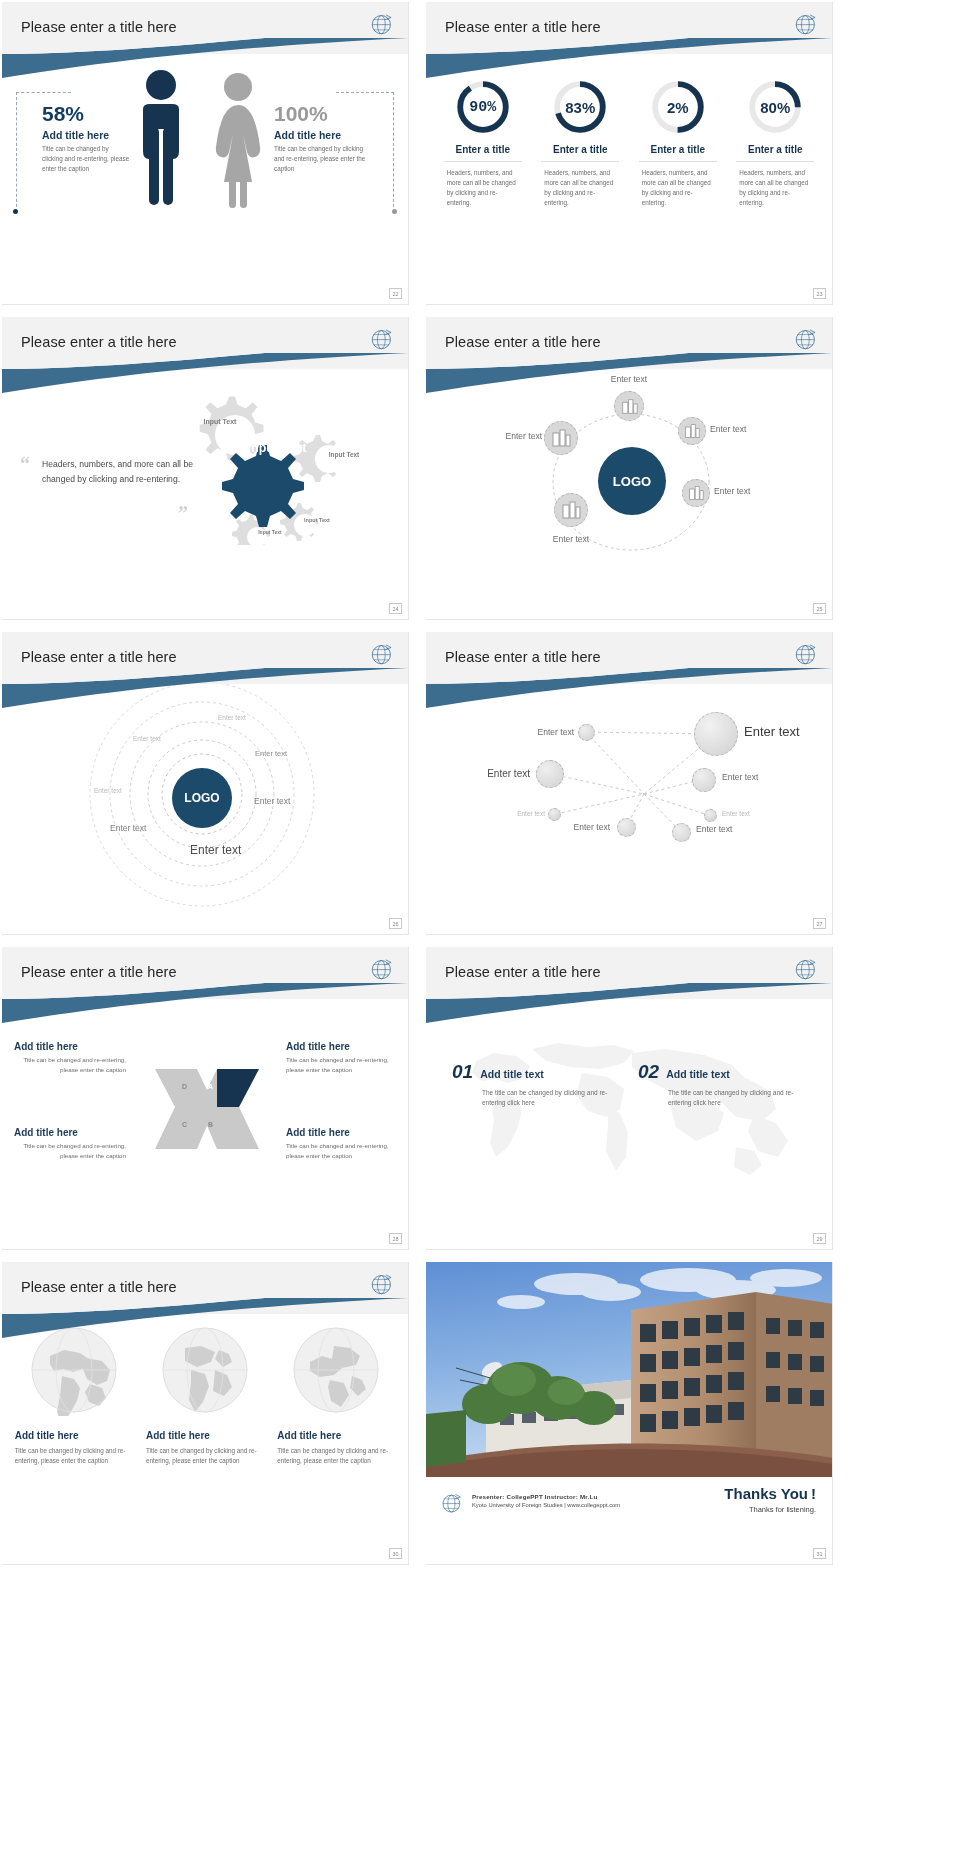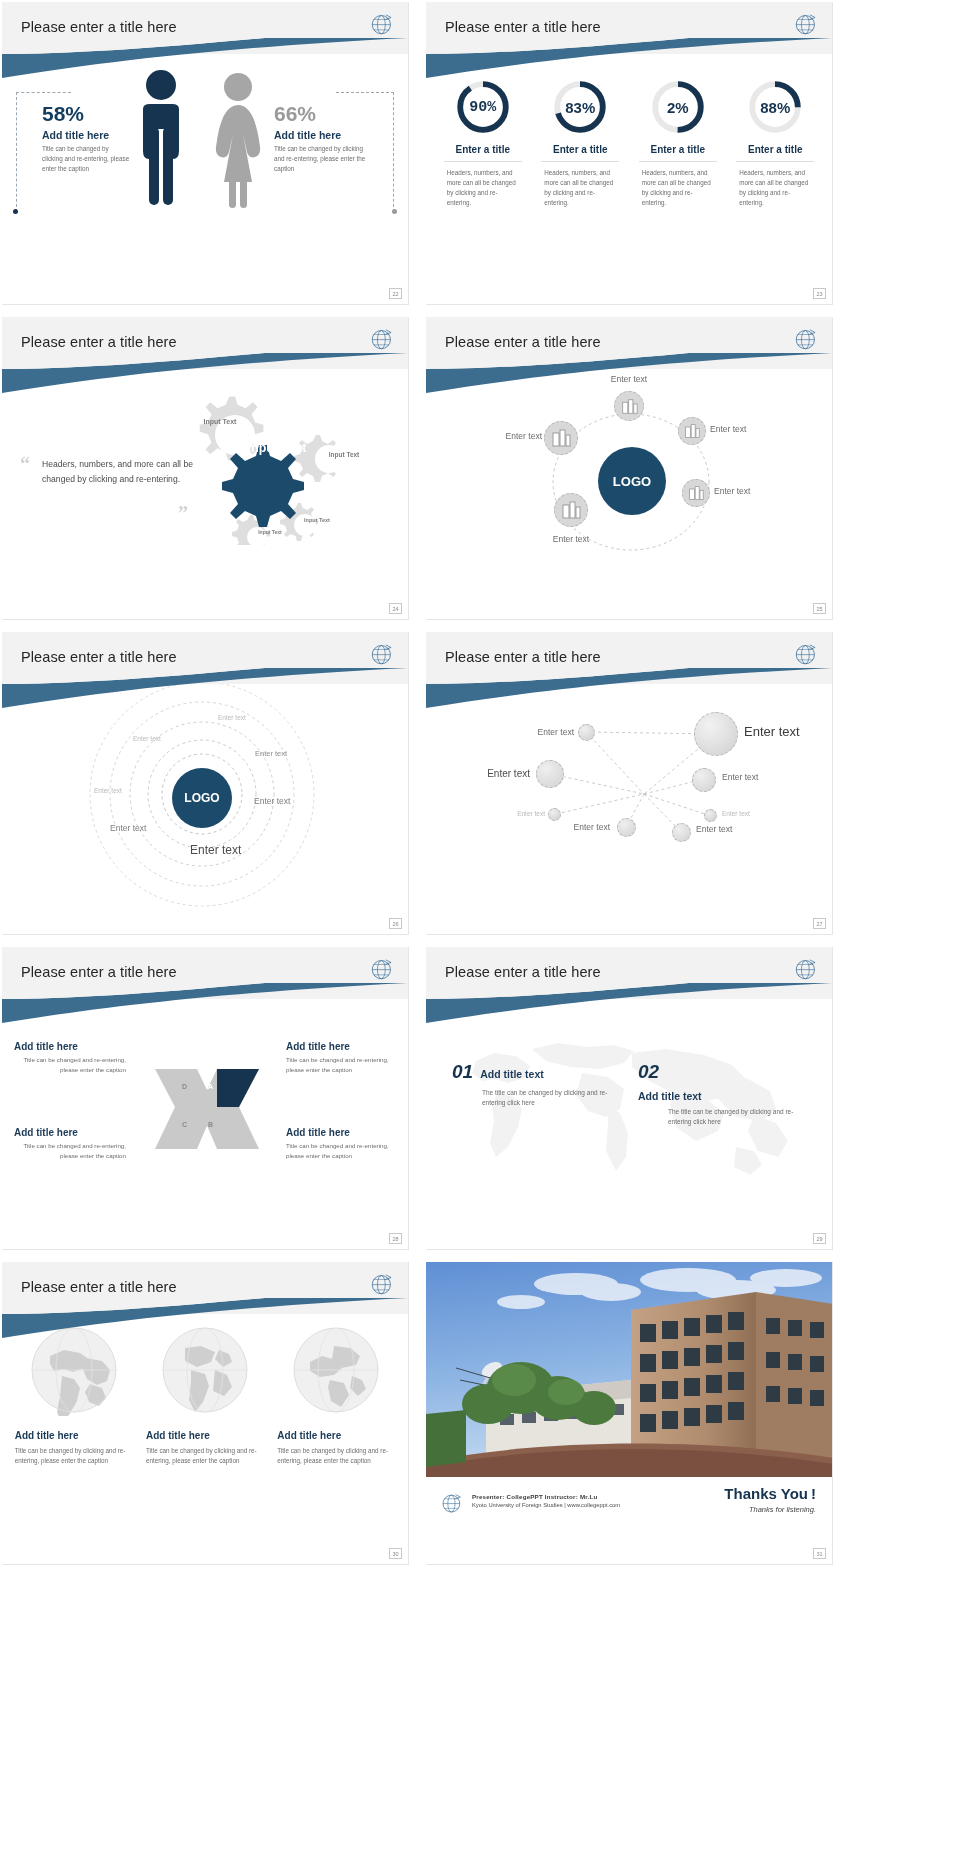--- a/index.html
+++ b/index.html
@@ -103,21 +103,21 @@
   .numtitle { font-size:10.5px; font-weight:bold; color:#1b3a57; }
   .numcap { font-size:6.5px; color:#6b6b6b; line-height:1.6; }
 
   
   .g-title { font-size:10px; font-weight:bold; color:#1b3a57; }
   .g-cap { font-size:6.3px; color:#6d6d6d; line-height:1.6; }
 
   
   .photo { position:absolute; left:0; top:0; width:100%; height:215px; overflow:hidden;}
   .thanks-big { font-size:15px; font-weight:bold; color:#16344f; }
-  .thanks-sub { font-size:7.5px; color:#444; margin-top:3px;font-style:italic; }
+  .thanks-sub { font-size:7.5px; color:#444; margin-top:3px; }
   .pres-line1 { font-size:6.2px; font-weight:bold; color:#3b3b3b; letter-spacing:.2px;}
   .pres-line2 { font-size:5.8px; color:#4a4a4a; margin-top:2px;}
 </style>
 </head>
 <body>
 
 <div id="page">
   <div class="grid">
 
     <div class="slide">
@@ -159,21 +159,21 @@
           <rect x="33" y="106" width="7" height="30" rx="3.5" fill="#a6a6a6"></rect>
         </svg>
 
         <div style="position:absolute;left:40px;top:48px;width:88px;text-align:left;">
           <div class="pct">58%</div>
           <div class="addtitle">Add title here</div>
           <div class="cap">Title can be changed by clicking and re-entering, please enter the caption</div>
         </div>
 
         <div style="position:absolute;left:272px;top:48px;width:92px;text-align:left;">
-          <div class="pct grey">66%</div>
+          <div class="pct grey">100%</div>
           <div class="addtitle">Add title here</div>
           <div class="cap">Title can be changed by clicking and re-entering, please enter the caption</div>
         </div>
       </div>
       <div class="pagenum">22</div>
     </div>
 
     <div class="slide">
       <div class="hdr"></div>
       <svg class="hdr-curve" viewBox="0 0 407 40" preserveAspectRatio="none">
@@ -230,21 +230,21 @@
             <div class="donut-rule"></div>
             <div class="donut-cap">Headers, numbers, and more can all be changed by clicking and re-entering.</div>
           </div>
 
           <div class="donut-col">
             <div style="position:relative;width:58px;height:58px;">
               <svg viewBox="0 0 42 42" width="58" height="58">
                 <circle cx="21" cy="21" r="16.5" fill="none" stroke="#e8e8e8" stroke-width="4.2"></circle>
                 <circle cx="21" cy="21" r="16.5" fill="none" stroke="#16344f" stroke-width="4.2" stroke-dasharray="25.9 77.8" stroke-dashoffset="0" transform="rotate(-90 21 21)"></circle>
               </svg>
-              <div class="donut-val">88%</div>
+              <div class="donut-val">80%</div>
             </div>
             <div class="donut-title">Enter a title</div>
             <div class="donut-rule"></div>
             <div class="donut-cap">Headers, numbers, and more can all be changed by clicking and re-entering.</div>
           </div>
 
         </div>
       </div>
       <div class="pagenum">23</div>
     </div>
@@ -543,21 +543,21 @@
 
         <div style="position:absolute;left:26px;top:62px;width:160px;">
           <div style="display:flex;align-items:baseline;gap:7px;">
             <span class="bignum">01</span>
             <span class="numtitle">Add title text</span>
           </div>
           <div class="numcap" style="margin-top:5px;margin-left:30px;">The title can be changed by clicking and re-entering click here</div>
         </div>
 
         <div style="position:absolute;left:212px;top:62px;width:162px;">
-          <div style="display:flex;align-items:baseline;gap:7px;flex-direction:column;">
+          <div style="display:flex;align-items:baseline;gap:7px;">
             <span class="bignum">02</span>
             <span class="numtitle">Add title text</span>
           </div>
           <div class="numcap" style="margin-top:5px;margin-left:30px;">The title can be changed by clicking and re-entering click here</div>
         </div>
       </div>
       <div class="pagenum">29</div>
     </div>
 
     <div class="slide">

